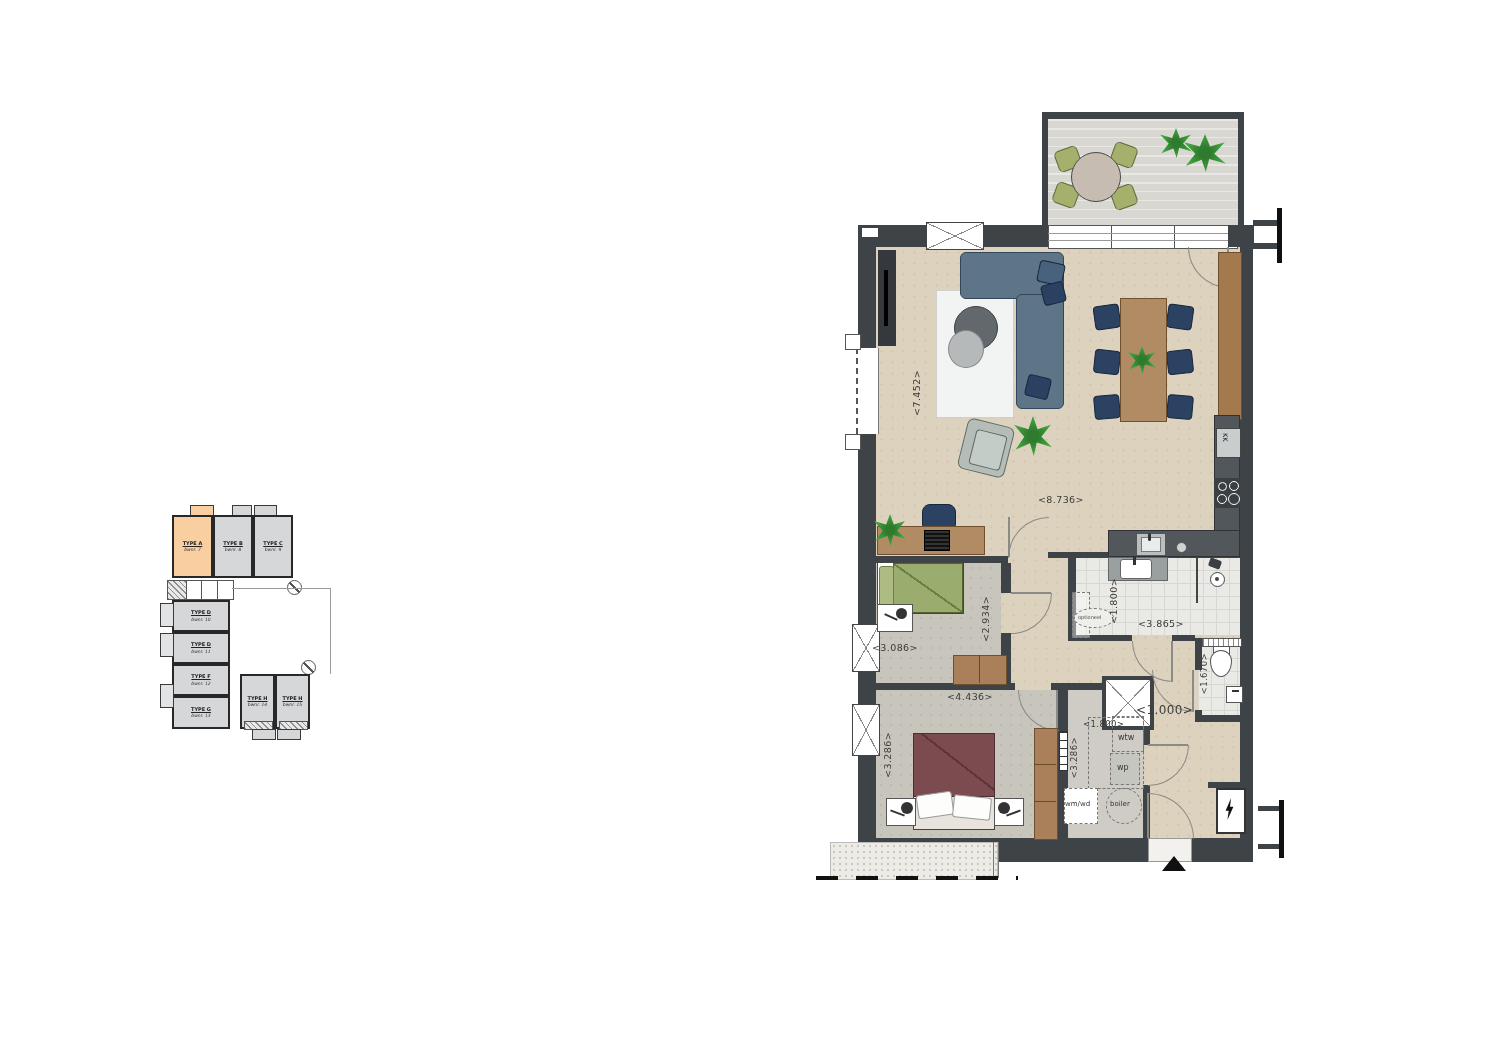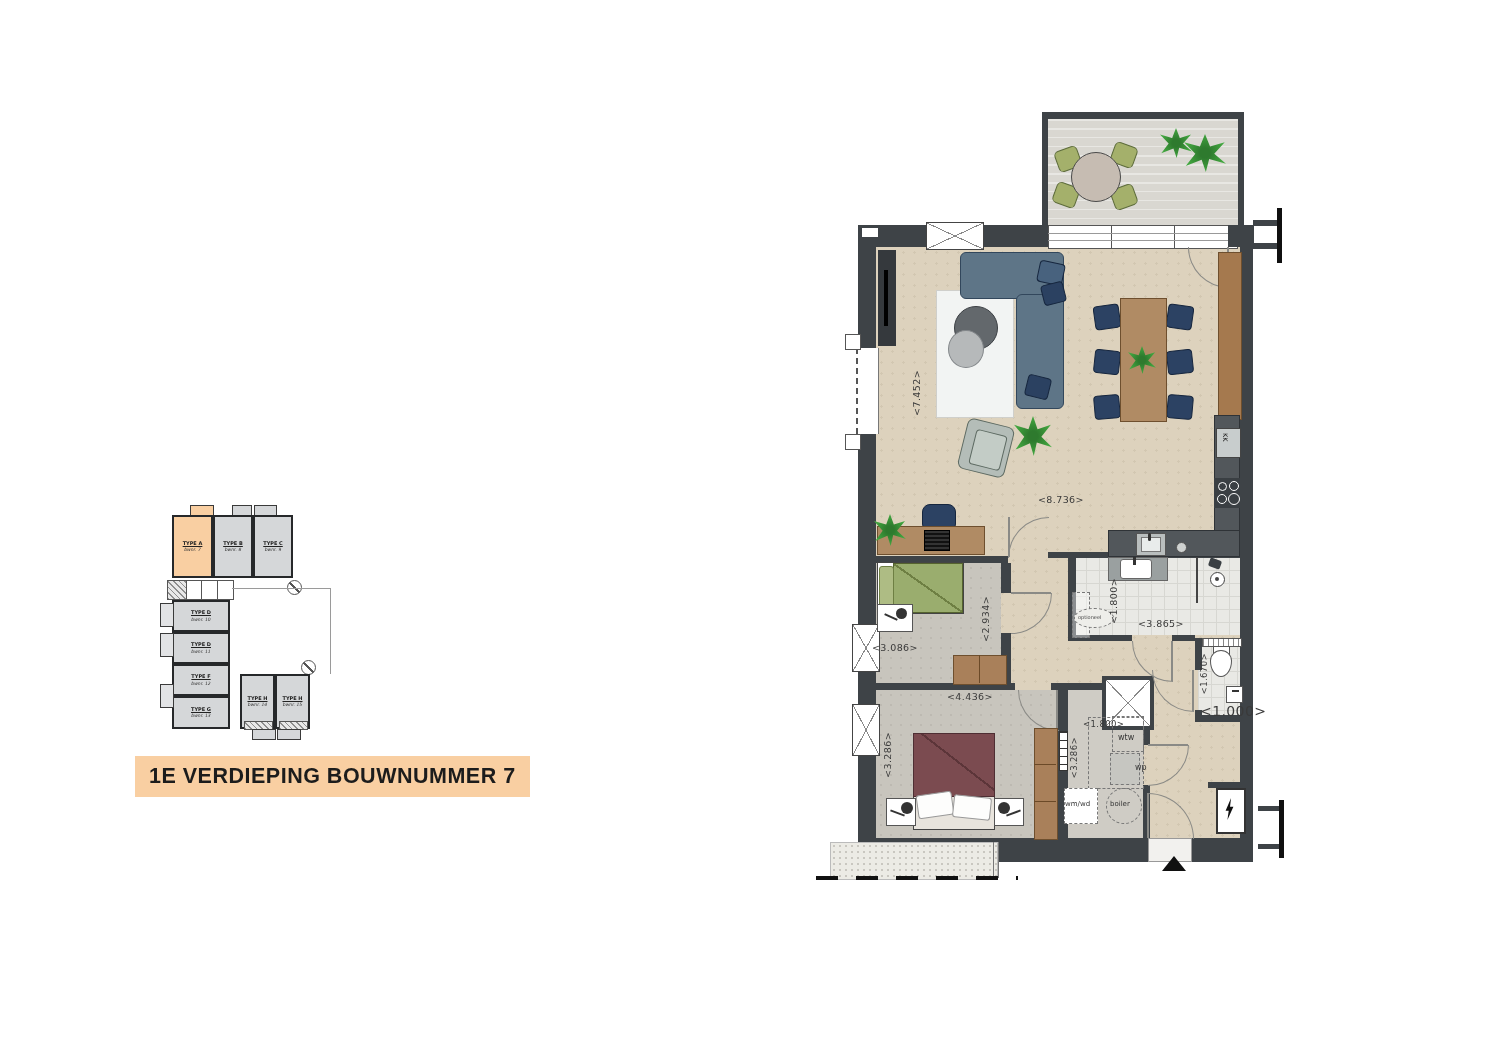--- a/index.html
+++ b/index.html
@@ -120,21 +120,20 @@
     <div class="ov-unit" style="left:117px;top:174px;width:35px;height:55px;">
       <span class="t">TYPE H</span>
       <span class="b">bwnr. 15</span>
     </div>
     <div class="hatch" style="left:86px;top:221px;width:27px;height:7px;"></div>
     <div class="hatch" style="left:121px;top:221px;width:27px;height:7px;"></div>
     <div class="ov-tab" style="left:94px;top:229px;width:22px;height:9px;"></div>
     <div class="ov-tab" style="left:119px;top:229px;width:22px;height:9px;"></div>
   </div>
 
-  <div id="title-bar">1E VERDIEPING BOUWNUMMER 7</div>
 
   <div class="floor-terrace" style="left:1048px;top:119px;width:190px;height:106px;"></div>
   <div class="twall" style="left:1042px;top:112px;width:202px;height:7px;"></div>
   <div class="twall" style="left:1042px;top:112px;width:6px;height:113px;"></div>
   <div class="twall" style="left:1238px;top:112px;width:6px;height:113px;"></div>
 
   <div class="abs" style="left:1056px;top:148px;width:22px;height:20px;background:#a4b06b;border:1px solid #5c6b3a;border-radius:5px;transform:rotate(-20deg);"></div>
   <div class="abs" style="left:1112px;top:144px;width:22px;height:20px;background:#a4b06b;border:1px solid #5c6b3a;border-radius:5px;transform:rotate(20deg);"></div>
   <div class="abs" style="left:1054px;top:184px;width:22px;height:20px;background:#a4b06b;border:1px solid #5c6b3a;border-radius:5px;transform:rotate(200deg);"></div>
   <div class="abs" style="left:1112px;top:186px;width:22px;height:20px;background:#a4b06b;border:1px solid #5c6b3a;border-radius:5px;transform:rotate(160deg);"></div>
@@ -309,36 +308,36 @@
   <div class="abs" style="left:1213px;top:646px;width:15px;height:7px;background:#fff;border:1px solid #555;"></div>
   <div class="abs" style="left:1210px;top:650px;width:20px;height:25px;background:#fff;border:1px solid #555;border-radius:50% 50% 50% 50%/40% 40% 60% 60%;"></div>
   <div class="white-box" style="left:1226px;top:686px;width:15px;height:15px;"></div>
   <div class="abs" style="left:1232px;top:690px;width:7px;height:2px;background:#333;"></div>
 
   <div class="radiator" style="left:1059px;top:731px;width:7px;height:38px;"></div>
   <div class="dash" style="left:1088px;top:717px;width:54px;height:70px;"></div>
   <div class="dash" style="left:1112px;top:716px;width:30px;height:34px;"></div>
   <div class="tlabel" style="left:1118px;top:733px;font-size:8px;">wtw</div>
   <div class="dash" style="left:1110px;top:753px;width:28px;height:30px;background:#c6c6c1;"></div>
-  <div class="tlabel" style="left:1117px;top:763px;font-size:8px;margin-left:18px;">wp</div>
+  <div class="tlabel" style="left:1117px;top:763px;font-size:8px;">wp</div>
   <div class="dash" style="left:1106px;top:788px;width:34px;height:34px;border-radius:50%;"></div>
   <div class="tlabel" style="left:1110px;top:800px;font-size:7px;">boiler</div>
   <div class="dash" style="left:1064px;top:788px;width:32px;height:34px;background:#fff;"></div>
   <div class="tlabel" style="left:1065px;top:800px;font-size:7px;">wm/wd</div>
 
   <div class="dim v" style="left:911px;top:370px;">&lt;7.452&gt;</div>
   <div class="dim" style="left:1038px;top:494px;">&lt;8.736&gt;</div>
   <div class="dim" style="left:872px;top:642px;">&lt;3.086&gt;</div>
   <div class="dim v" style="left:980px;top:596px;">&lt;2.934&gt;</div>
   <div class="dim" style="left:947px;top:691px;">&lt;4.436&gt;</div>
   <div class="dim v" style="left:882px;top:732px;">&lt;3.286&gt;</div>
   <div class="dim v" style="left:1108px;top:578px;">&lt;1.800&gt;</div>
   <div class="dim" style="left:1138px;top:618px;">&lt;3.865&gt;</div>
   <div class="dim v" style="left:1199px;top:653px;font-size:8.5px;">&lt;1.670&gt;</div>
-  <div class="dim" style="left:1200px;top:703px;font-size:14px;">&lt;1.000&gt;</div>
+  <div class="dim" style="left:1136px;top:703px;font-size:12px;">&lt;1.000&gt;</div>
   <div class="dim" style="left:1083px;top:719px;font-size:8.5px;">&lt;1.800&gt;</div>
   <div class="dim v" style="left:1069px;top:737px;font-size:8.5px;">&lt;3.286&gt;</div>
 
   <div class="gallery" style="left:830px;top:842px;width:166px;height:36px;"></div>
   <div class="abs" style="left:993px;top:842px;width:1px;height:36px;background:#777;"></div>
   <div class="abs" style="left:998px;top:842px;width:1px;height:36px;background:#777;"></div>
   <div class="abs" style="left:816px;top:876px;width:202px;height:4px;background:repeating-linear-gradient(90deg,#111 0 22px,transparent 22px 40px);"></div>
   <div class="tri" style="left:1162px;top:856px;"></div>
 
 </div>

